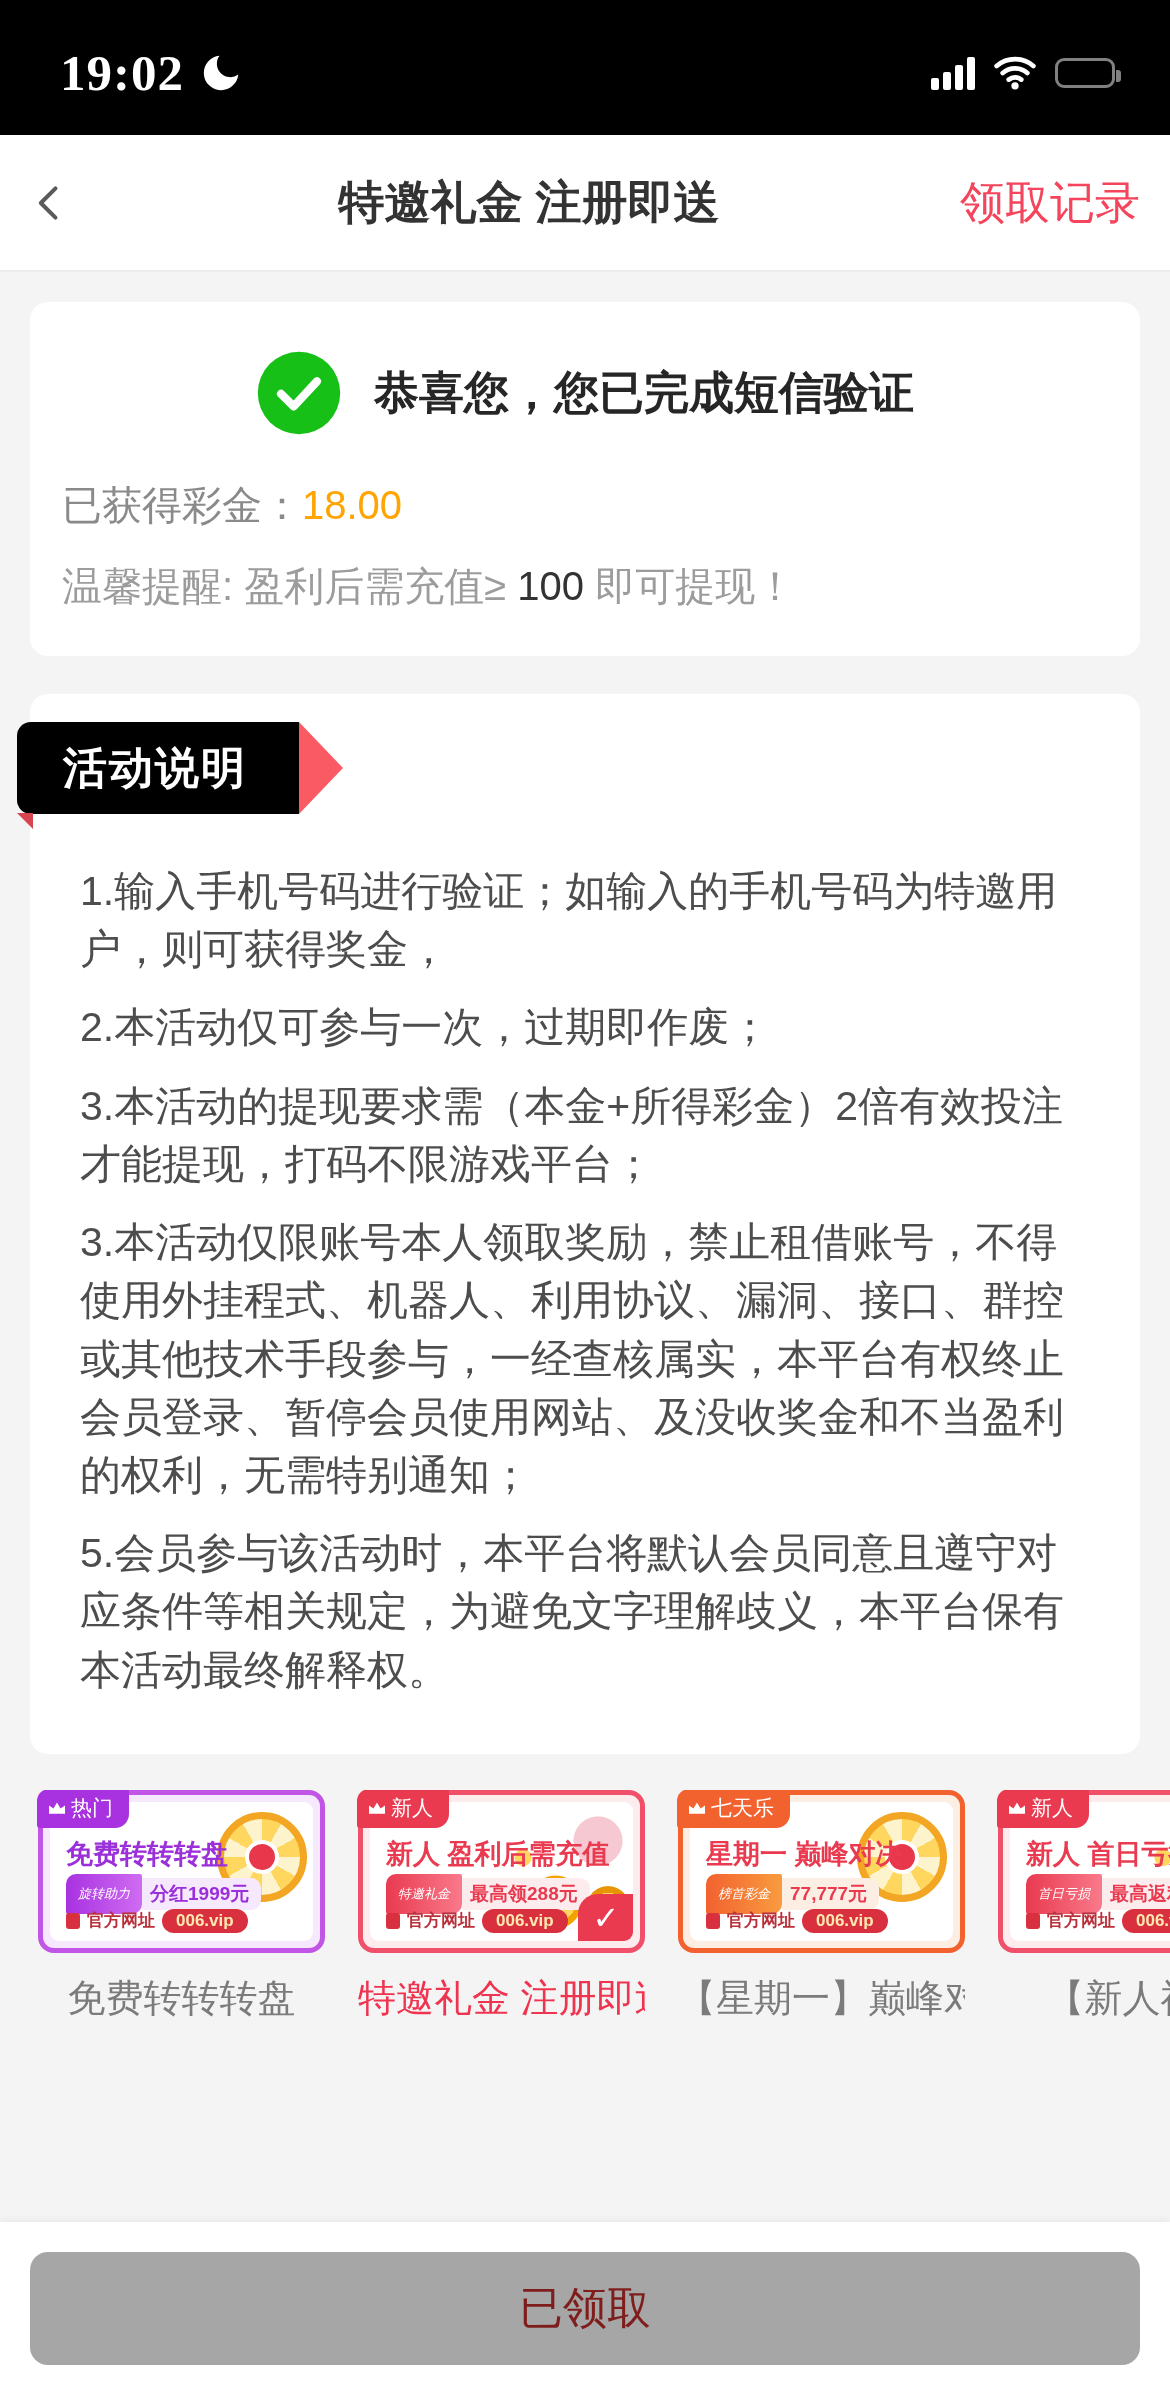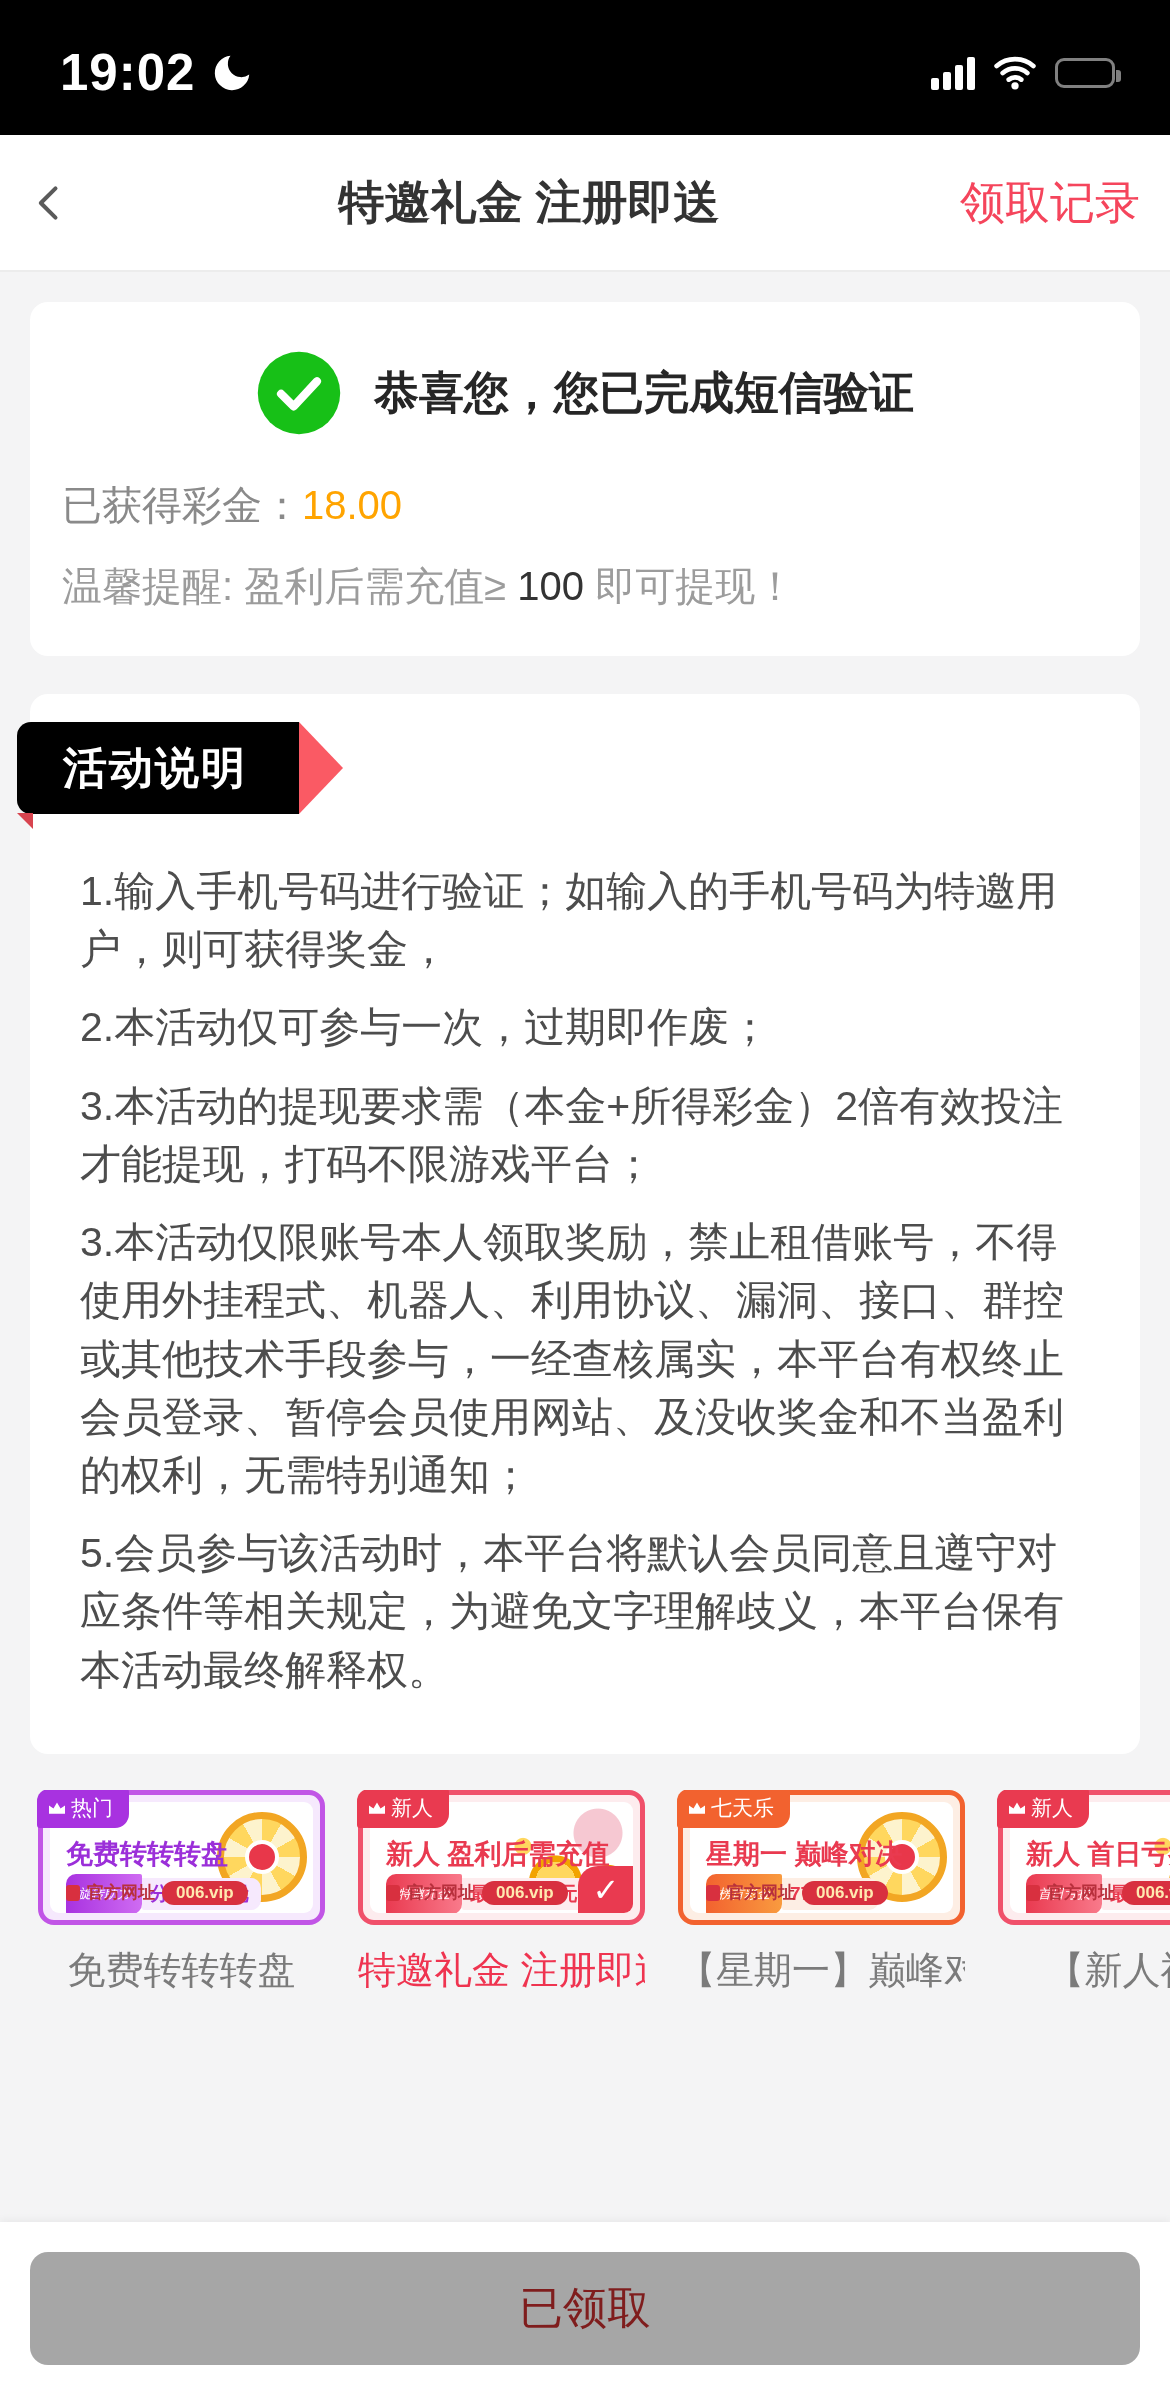--- a/index.html
+++ b/index.html
@@ -2,21 +2,21 @@
 <html><head>
 <meta charset="utf-8">
 <style>
   html,body{margin:0;padding:0;background:#222;}
   .screen{position:relative;width:1170px;height:2400px;background:#f4f4f5;overflow:hidden;
           font-family:"Liberation Sans","DejaVu Sans",sans-serif;}
 
   
   .statusbar{height:135px;background:#000;display:flex;align-items:center;justify-content:space-between;
              padding:10px 55px 0 60px;box-sizing:border-box;color:#fff;}
-  .sb-left{display:flex;align-items:center;gap:14px;}
+  .sb-left{display:flex;align-items:center;gap:14px;font-family:Liberation Serif, serif;}
   .sb-time{font-size:51px;font-weight:bold;letter-spacing:1px;}
   .sb-right{display:flex;align-items:center;gap:18px;}
   .sig{display:flex;align-items:flex-end;gap:4px;height:34px;}
   .sig i{width:8px;background:#fff;border-radius:2px;display:block;}
   .sig i:nth-child(1){height:12px}.sig i:nth-child(2){height:18px}
   .sig i:nth-child(3){height:25px}.sig i:nth-child(4){height:33px}
   .batt{position:relative;width:60px;height:30px;border:3px solid rgba(255,255,255,.5);border-radius:9px;padding:3px;box-sizing:border-box;}
   .batt-fill{width:65%;height:100%;background:#fff;border-radius:4px;}
   .batt-nub{position:absolute;right:-9px;top:9px;width:5px;height:12px;background:rgba(255,255,255,.5);border-radius:0 3px 3px 0;}
 
@@ -43,21 +43,21 @@
   .ribbon::after{content:'';position:absolute;left:100%;top:0;width:0;height:0;
           border-left:44px solid #fa5a64;border-top:46px solid transparent;border-bottom:46px solid transparent;}
   .ribbon::before{content:'';position:absolute;left:0;top:99%;width:0;height:0;
           border-top:16px solid #d8444f;border-left:16px solid transparent;}
   .rules p{margin:0 0 20px 0;font-size:41px;line-height:1.42;color:#4d4d4d;}
   .rules p:last-child{margin-bottom:0;}
 
   
   .banner-strip{margin-top:36px;padding-left:38px;display:flex;gap:33px;overflow:hidden;width:1170px;box-sizing:border-box;}
   .banner-item{flex:0 0 287px;width:287px;}
-  .thumb{position:relative;height:135px;border:5px solid var(--frame);background:var(--light);
+  .thumb{position:relative;height:163px;border:5px solid var(--frame);background:var(--light);
          border-radius:16px;padding:7px;box-sizing:border-box;}
   .thumb-inner{position:relative;background:#fff;border-radius:9px;height:100%;overflow:hidden;}
   .badge{position:absolute;top:-6px;left:-6px;z-index:3;display:flex;align-items:center;gap:6px;
          background:var(--badge);color:#fff;font-size:21px;padding:5px 16px 6px 12px;border-radius:12px 3px 14px 3px;}
   .badge-ico{width:16px;height:12px;background:#fff;display:inline-block;
          clip-path:polygon(0 100%,0 30%,28% 55%,50% 5%,72% 55%,100% 30%,100% 100%);}
   .b-title{position:absolute;left:16px;top:34px;font-size:27px;font-weight:bold;color:var(--title);white-space:nowrap;z-index:2;}
   .b-tags{position:absolute;left:16px;top:72px;display:flex;align-items:center;z-index:2;}
   .b-tag1{background:var(--tagbg);color:#fff;font-size:13px;padding:11px 12px;border-radius:10px 2px 10px 2px;white-space:nowrap;font-style:italic;}
   .b-tag2{color:var(--title);font-size:19px;font-weight:bold;background:var(--light);padding:3px 12px 3px 8px;

